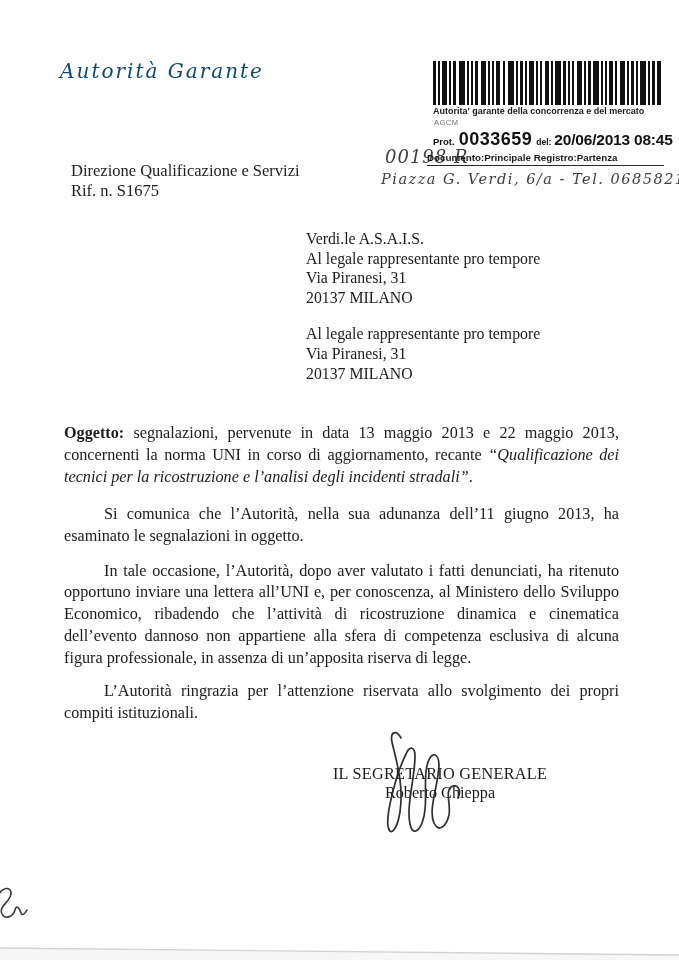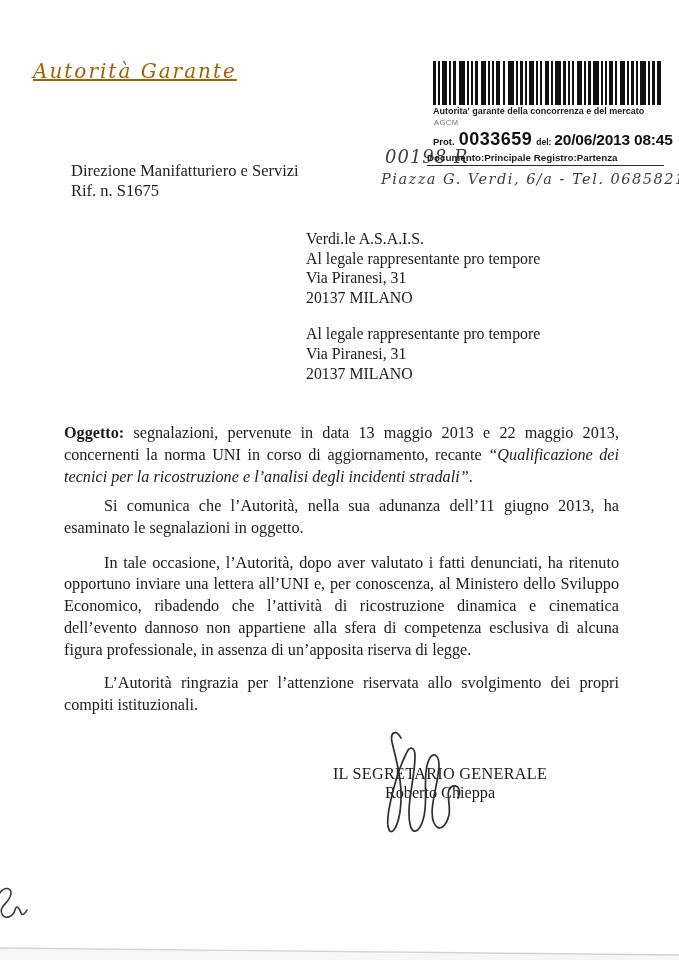--- a/index.html
+++ b/index.html
@@ -12,24 +12,24 @@
     overflow: hidden;
   }
   .page {
     position: absolute; left: 0; top: 0; width: 679px; height: 960px;
     background: #fefefe;
   }
 
   
   .letterhead-script {
     position: absolute; left: 33px; top: 56px; width: 258px;
+    text-align: center;
     font-family: "DejaVu Serif", serif;
     font-style: italic;
-    color: #a16207;
-    text-decoration: underline;
+    color: #0c4a6e;
   }
   .letterhead-script .lh1 {
     font-size: 20px; letter-spacing: 2px; line-height: 30px;
   }
   .letterhead-script .lh2 {
     font-size: 18px; letter-spacing: 1px; line-height: 26px;
   }
 
   .division-block {
     position: absolute; left: 71px; top: 161px;
@@ -81,21 +81,21 @@
 
   
   .letter-body {
     position: absolute; left: 64px; top: 423px; width: 555px;
     font-size: 16.2px; line-height: 21.9px; color: #1c1c1c;
     text-align: justify;
   }
   .subject b { font-weight: bold; }
   .subject i { font-style: italic; }
   .para { text-indent: 40px; }
-  .para.p1 { margin-top: 7px; }
+  .para.p1 { margin-top: 15px; }
   .para.p2 { margin-top: 13px; }
   .para.p3 { margin-top: 11px; }
 
   
   .signature-block {
     position: absolute; left: 330px; top: 764px; width: 220px;
     text-align: center; color: #1c1c1c;
   }
   .signature-role { font-size: 16.2px; line-height: 20px; letter-spacing: .3px; }
   .signature-name { font-size: 16.2px; line-height: 19px; }
@@ -108,21 +108,21 @@
 </head>
 <body>
 
 <div class="page">
 
   <div class="letterhead-script">
     <div class="lh1">Autorità Garante</div>
   </div>
 
   <div class="division-block">
-    <div>Direzione Manifatturiero e Servizi</div>
+    <div>Direzione Qualificazione e Servizi</div>
     <div>Rif. n. S1675</div>
   </div>
 
   <div class="stamp">
     <div class="barcode-wrap">
       <svg width="228" height="44" viewBox="0 0 228 44" xmlns="http://www.w3.org/2000/svg">
         <g fill="#111">
           <rect x="0" y="0" width="3" height="44"></rect>
             <rect x="5" y="0" width="2" height="44"></rect>
             <rect x="9" y="0" width="5" height="44"></rect>

